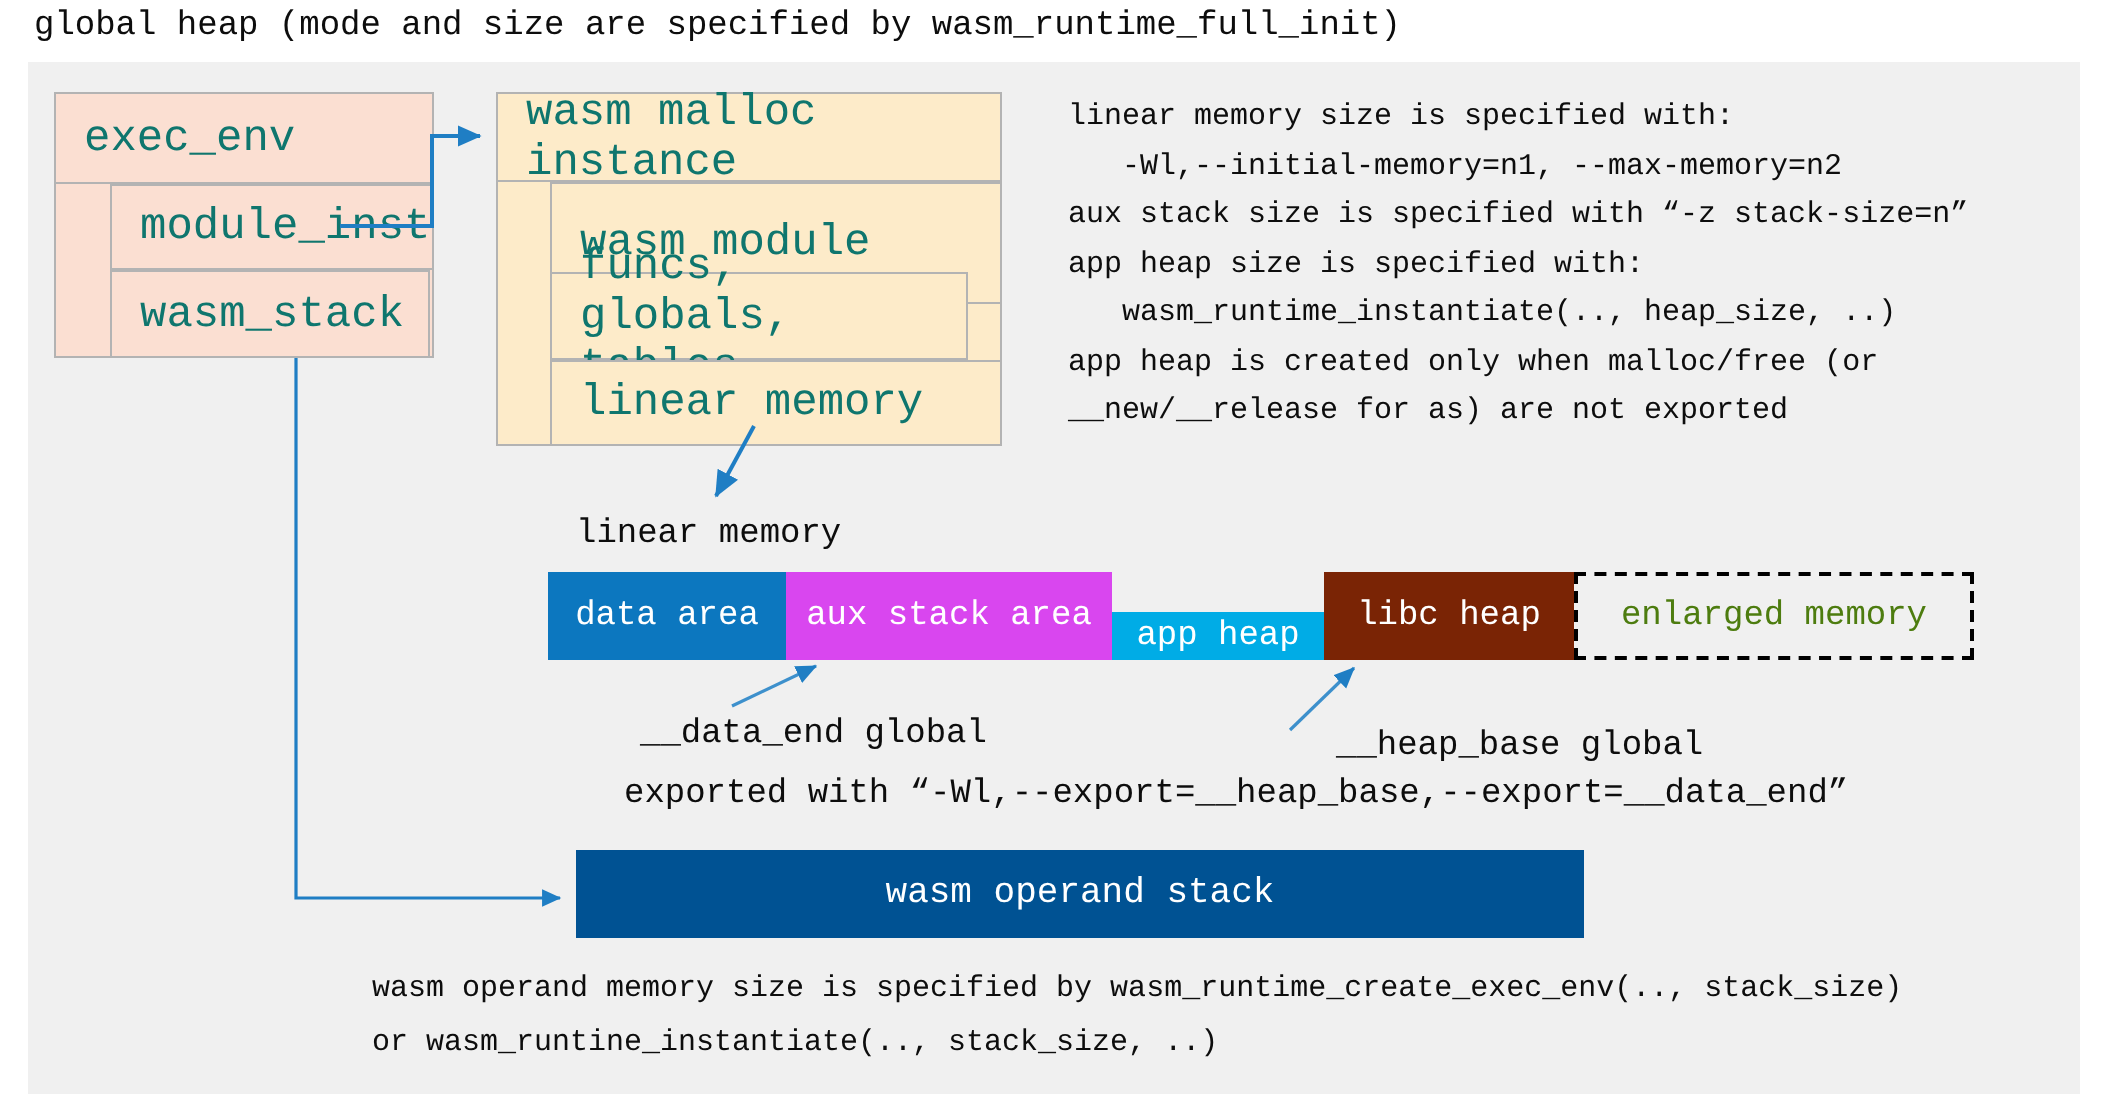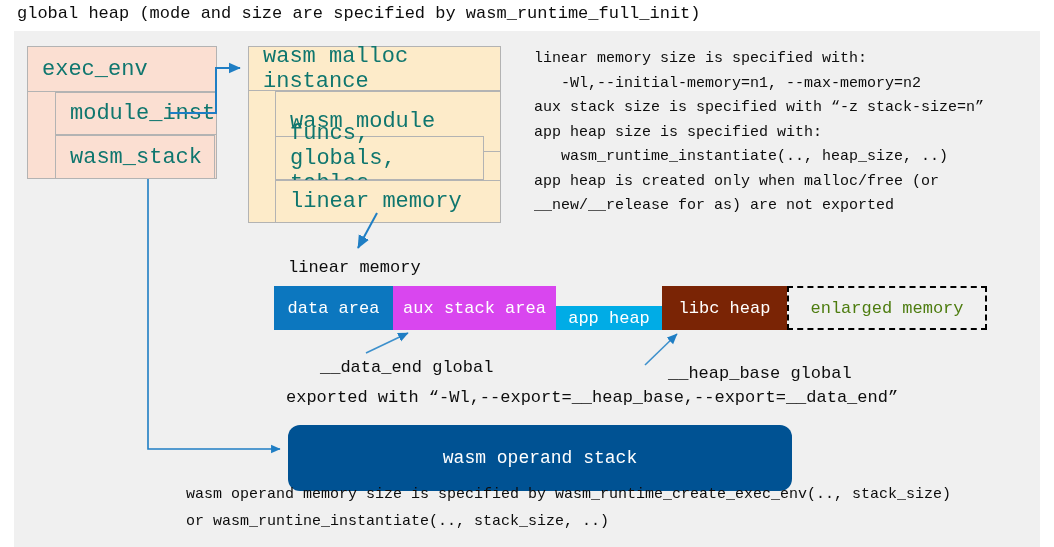--- a/index.html
+++ b/index.html
@@ -99,21 +99,21 @@
 
   .caption {
     position: absolute;
     font-size: 17px;
     color: #0d0d0d;
     white-space: nowrap;
   }
   #linear-memory-label { left: 288px; top: 258px; }
   #data-end-label { left: 320px; top: 358px; }
   #heap-base-label { left: 624px; top: 364px; margin-left: 44px; }
-  #exported-with-label { left: 286px; top: 388px; }
+  #exported-with-label { left: 312px; top: 388px; }
 
   
   #memory-bar {
     position: absolute;
     left: 274px;
     top: 286px;
     height: 44px;
     display: flex;
   }
   .seg {
@@ -127,28 +127,27 @@
   }
   .seg-enlarged {
     background: #f0f0f0;
     color: #4d7c0f;
     border: 2px dashed #000000;
   }
 
   
   #operand-stack {
     position: absolute;
-    left: 288px; top: 425px; width: 504px; height: 66px;
+    left: 288px; top: 425px; width: 504px; height: 44px;
     background: #005293;
     color: #ffffff;
     font-size: 18px;
     display: flex;
     align-items: center;
     justify-content: center;
-    border-radius: 12px;
   }
 
   
   #connectors {
     position: absolute;
     left: 0; top: 0;
     width: 1054px; height: 547px;
     pointer-events: none;
   }
 </style>

